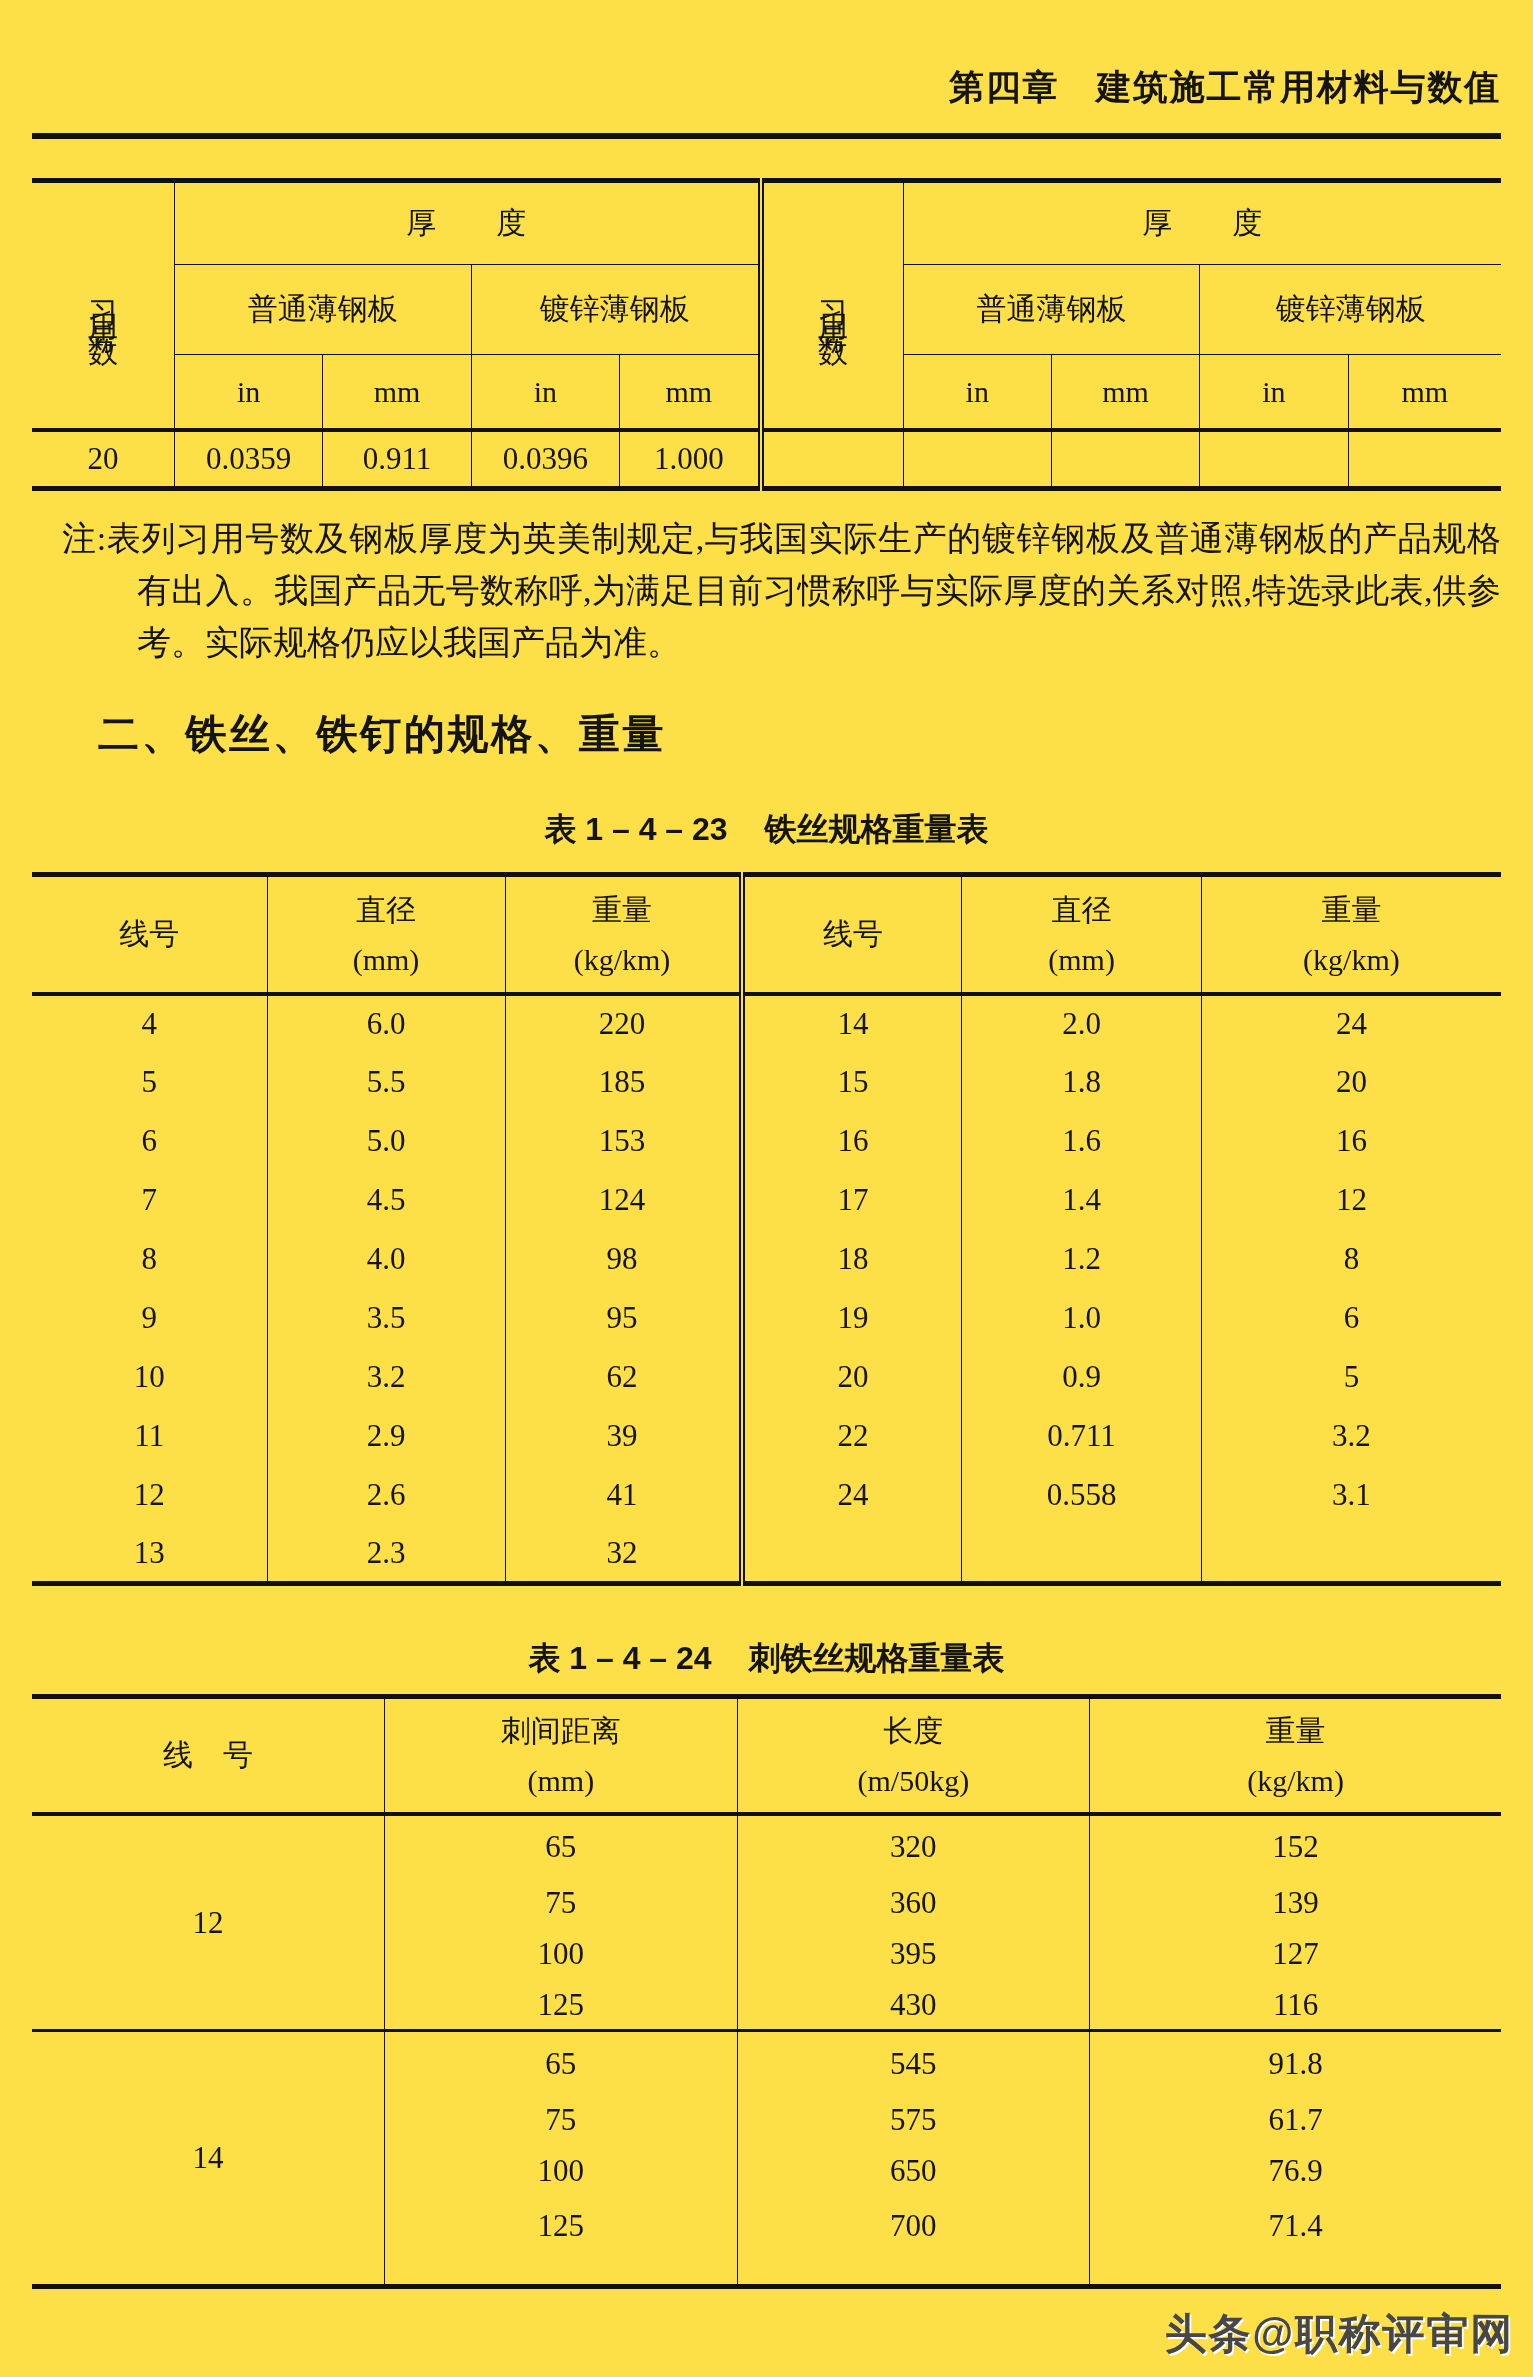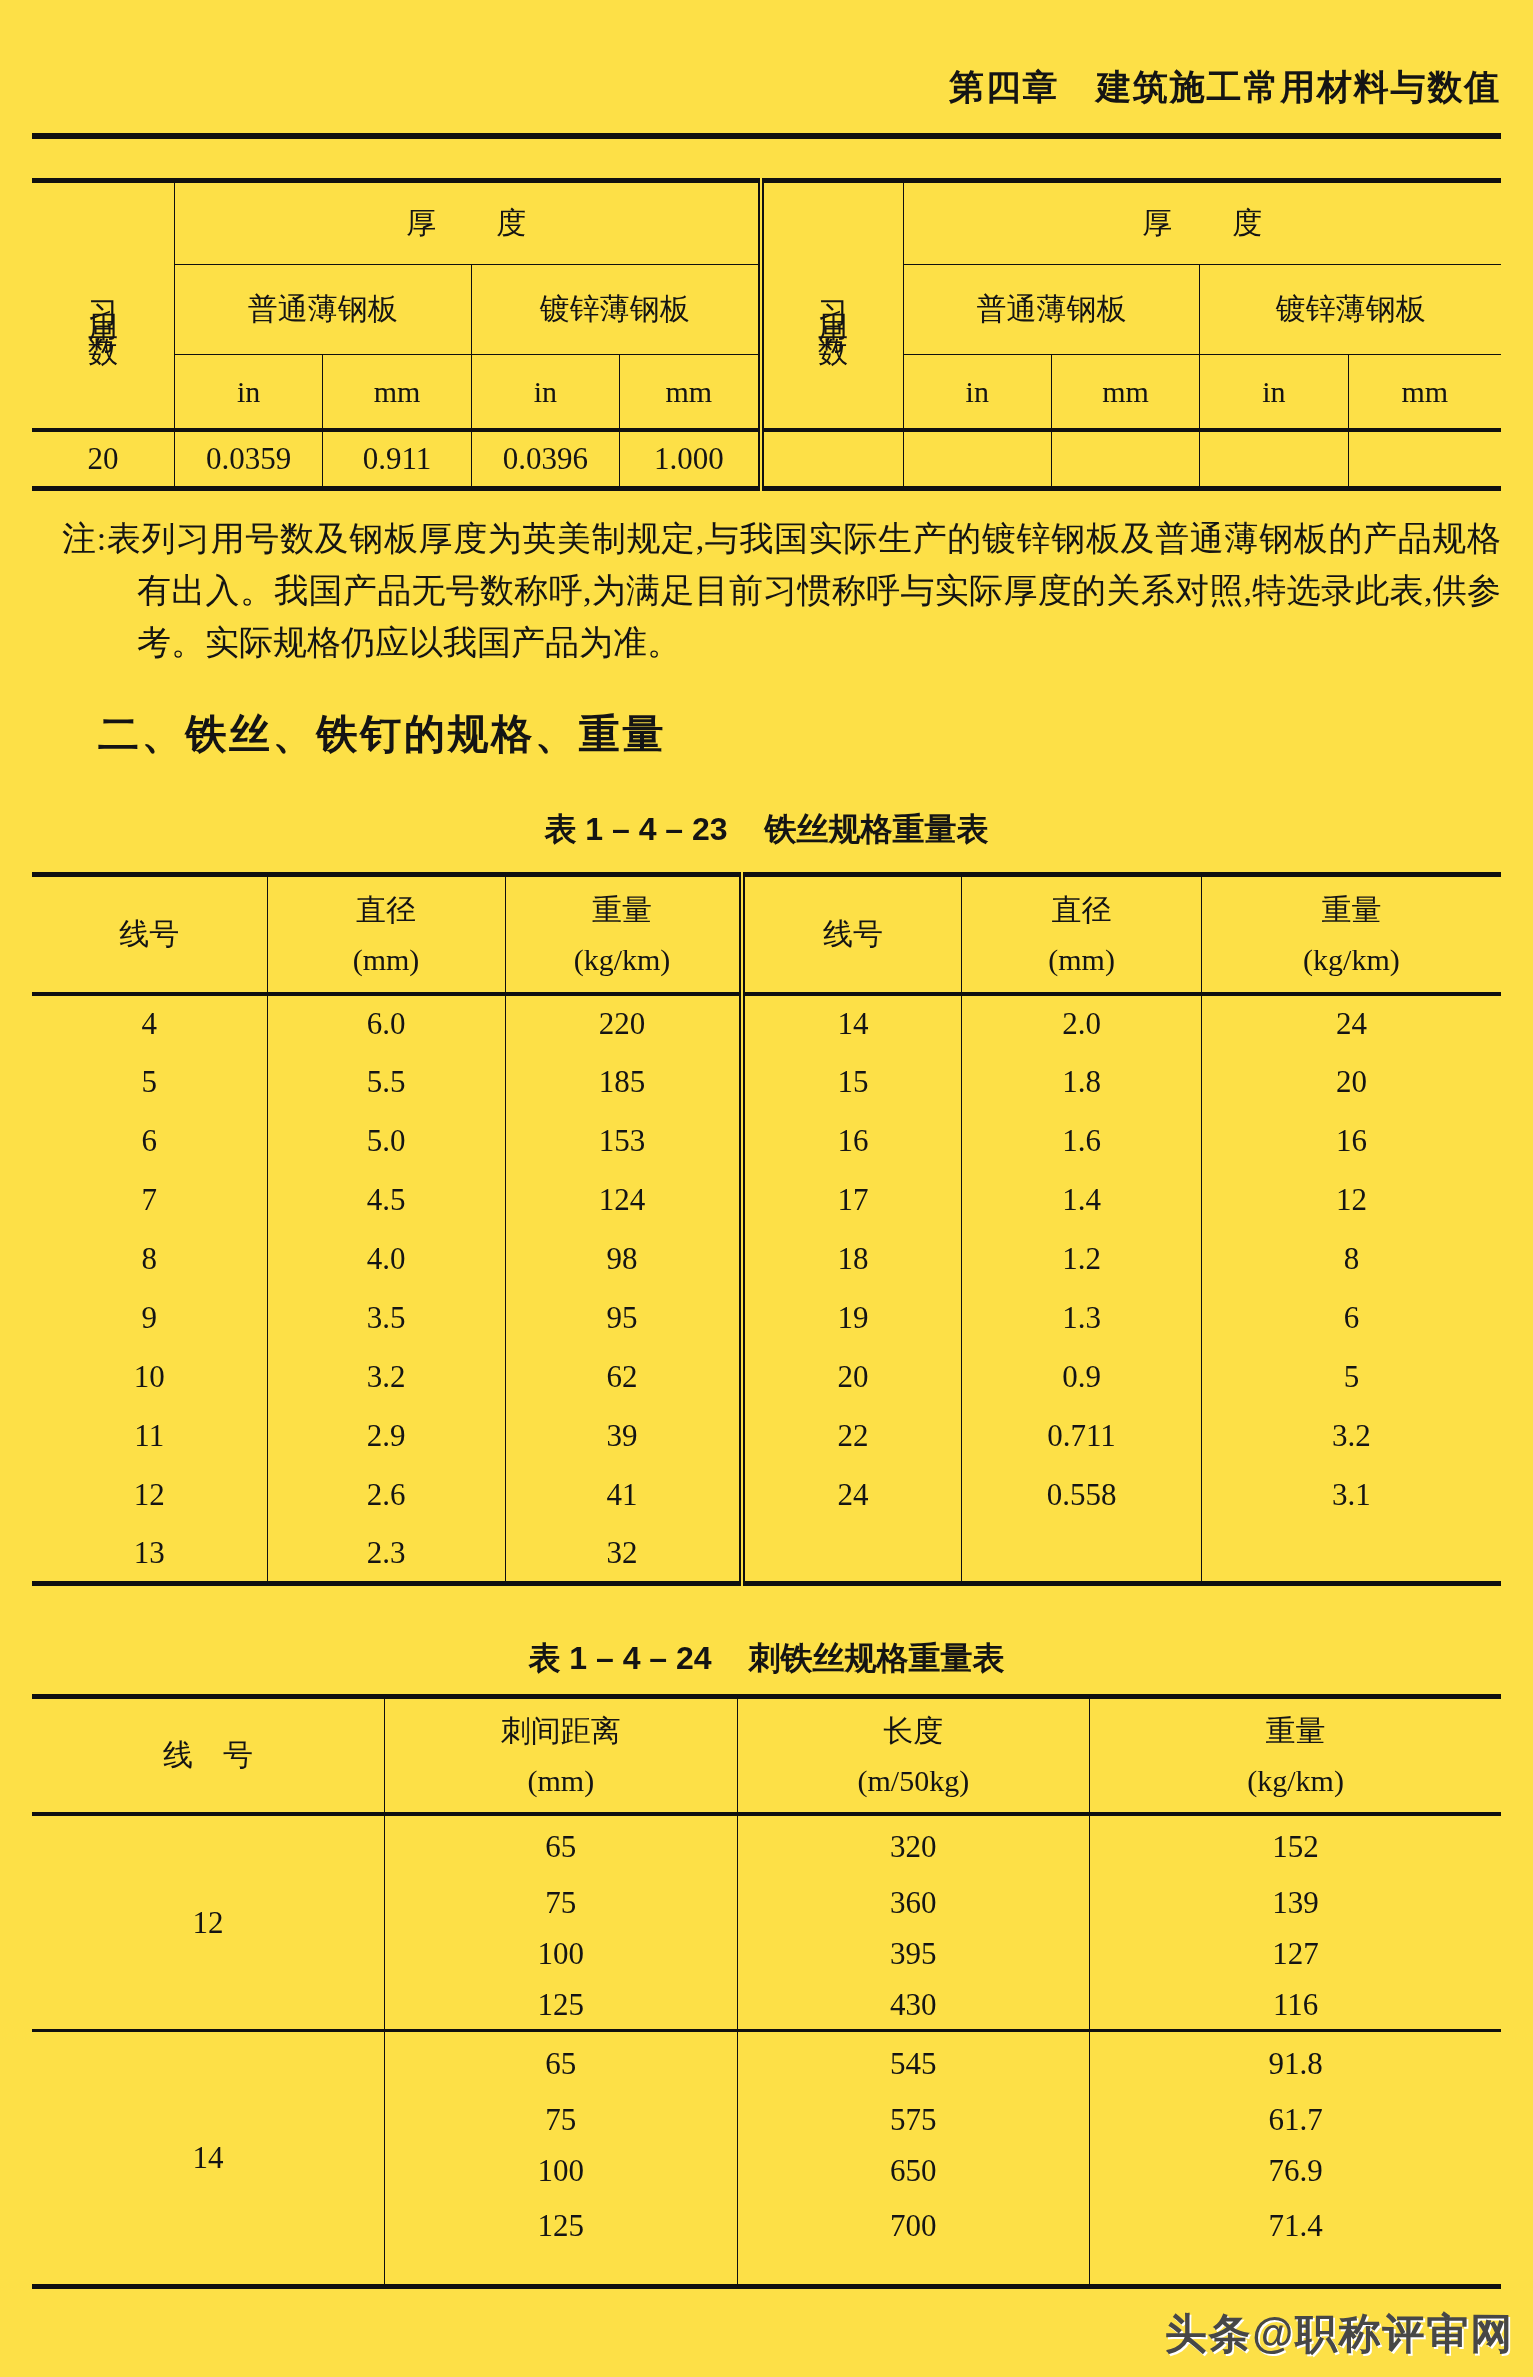--- a/index.html
+++ b/index.html
@@ -279,21 +279,21 @@
         <td class="cl">98</td>
         <td class="mid">18</td>
         <td class="cl">1.2</td>
         <td class="cl">8</td>
       </tr>
       <tr>
         <td>9</td>
         <td class="cl">3.5</td>
         <td class="cl">95</td>
         <td class="mid">19</td>
-        <td class="cl">1.3</td>
+        <td class="cl">1.0</td>
         <td class="cl">6</td>
       </tr>
       <tr>
         <td>10</td>
         <td class="cl">3.2</td>
         <td class="cl">62</td>
         <td class="mid">20</td>
         <td class="cl">0.9</td>
         <td class="cl">5</td>
       </tr>

